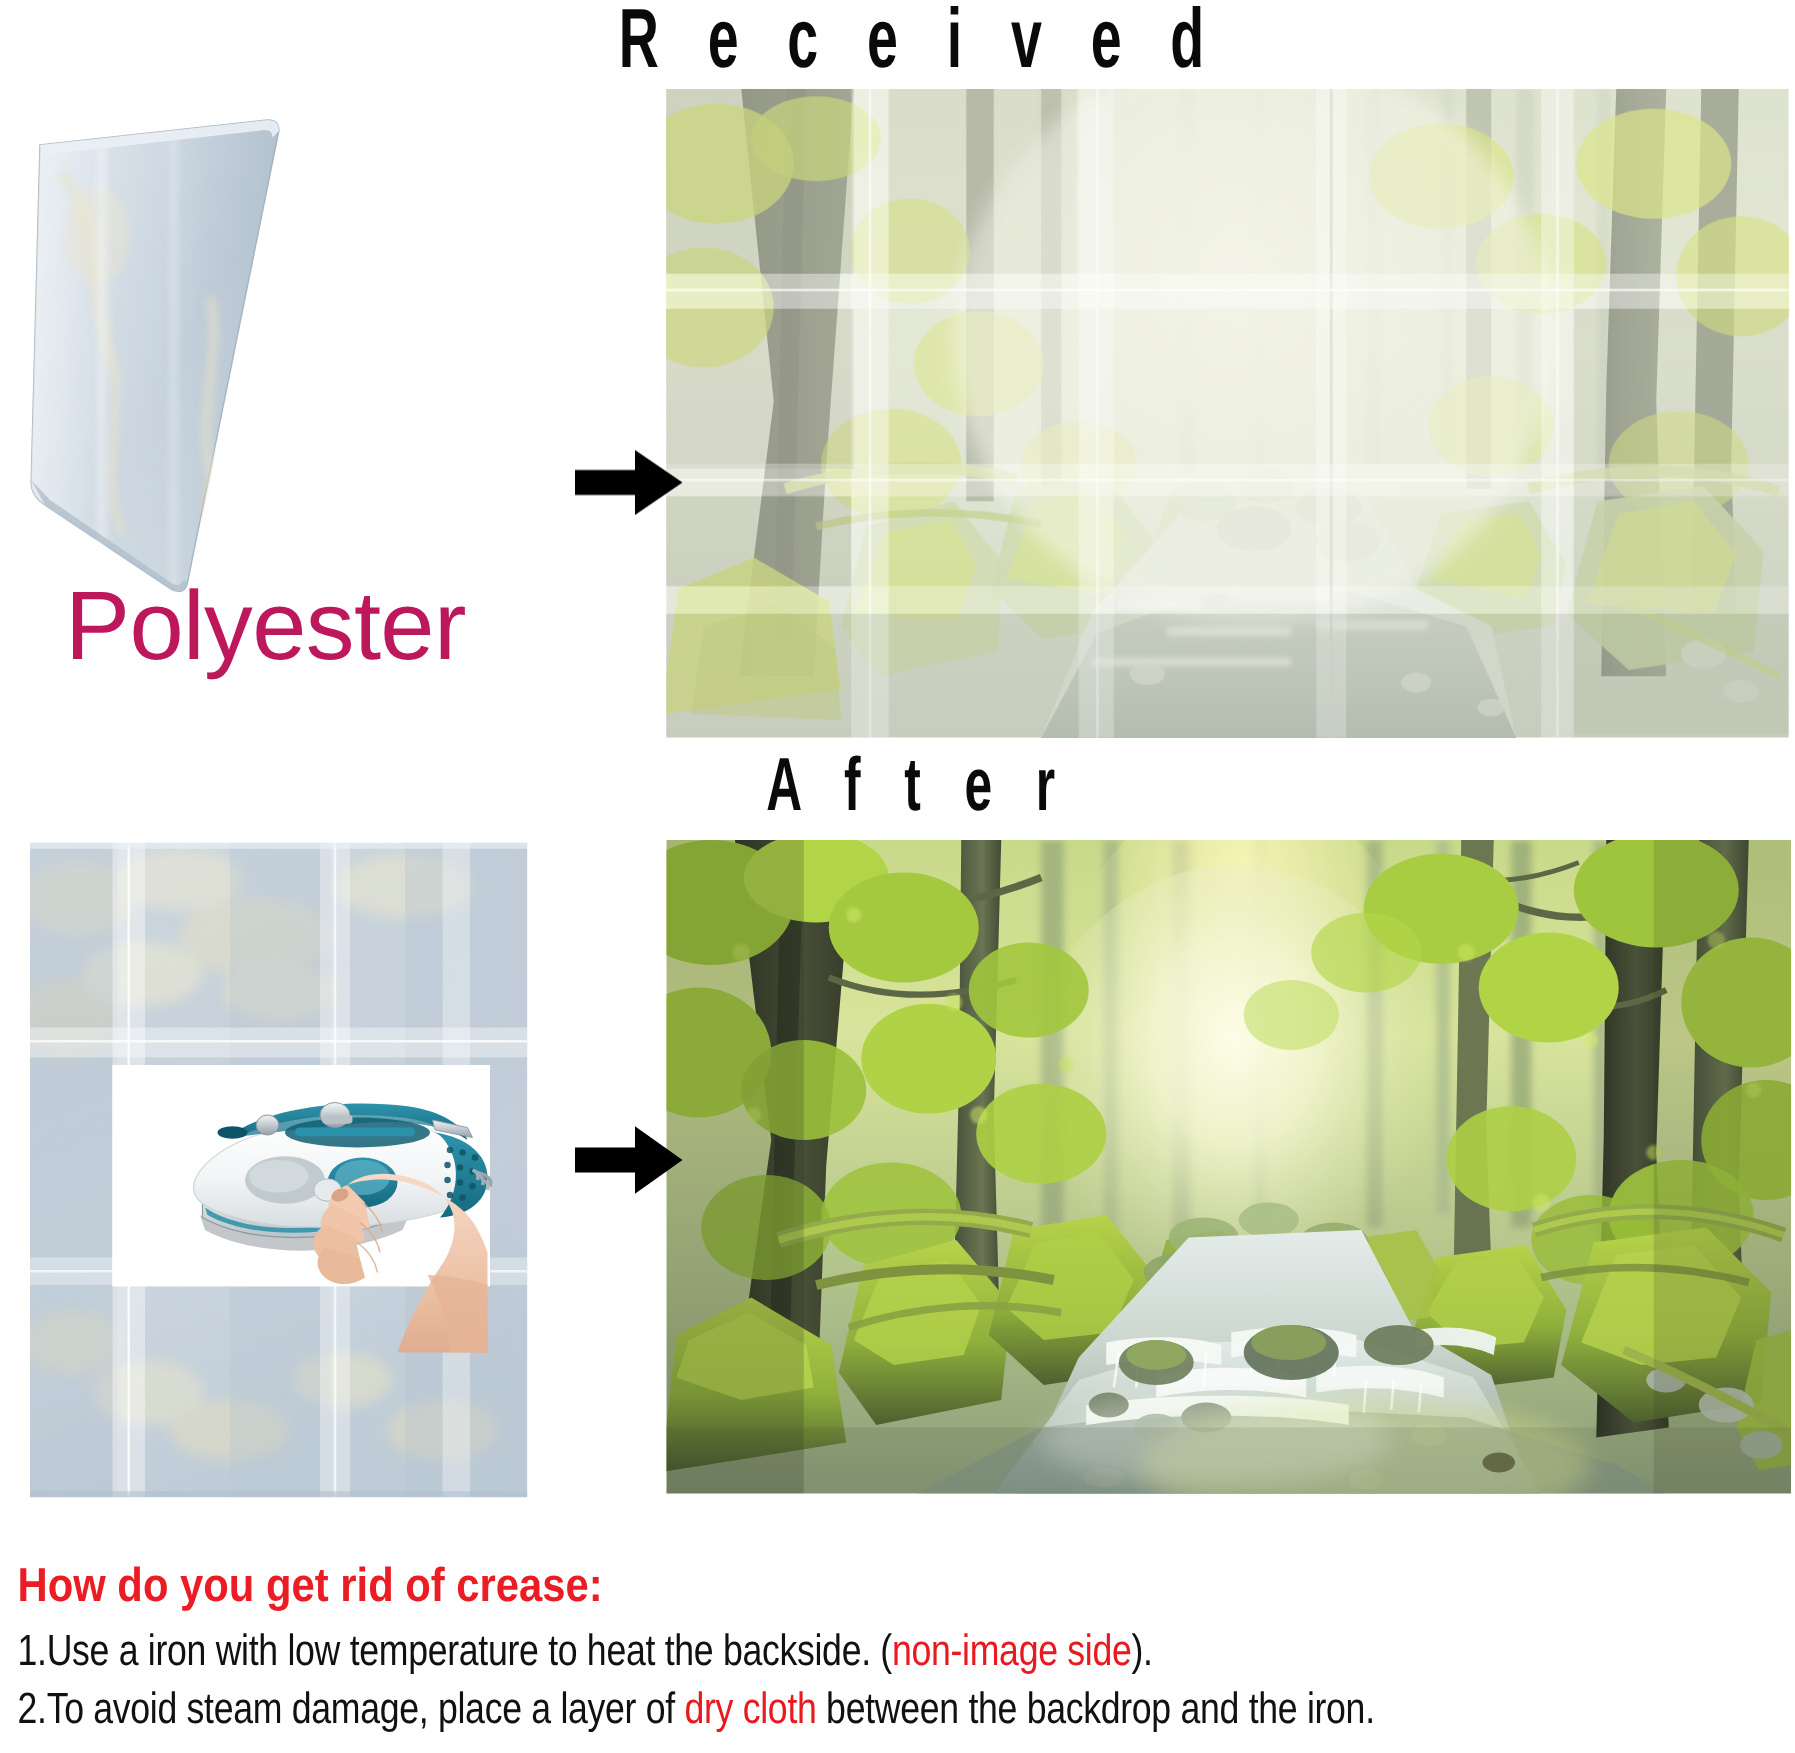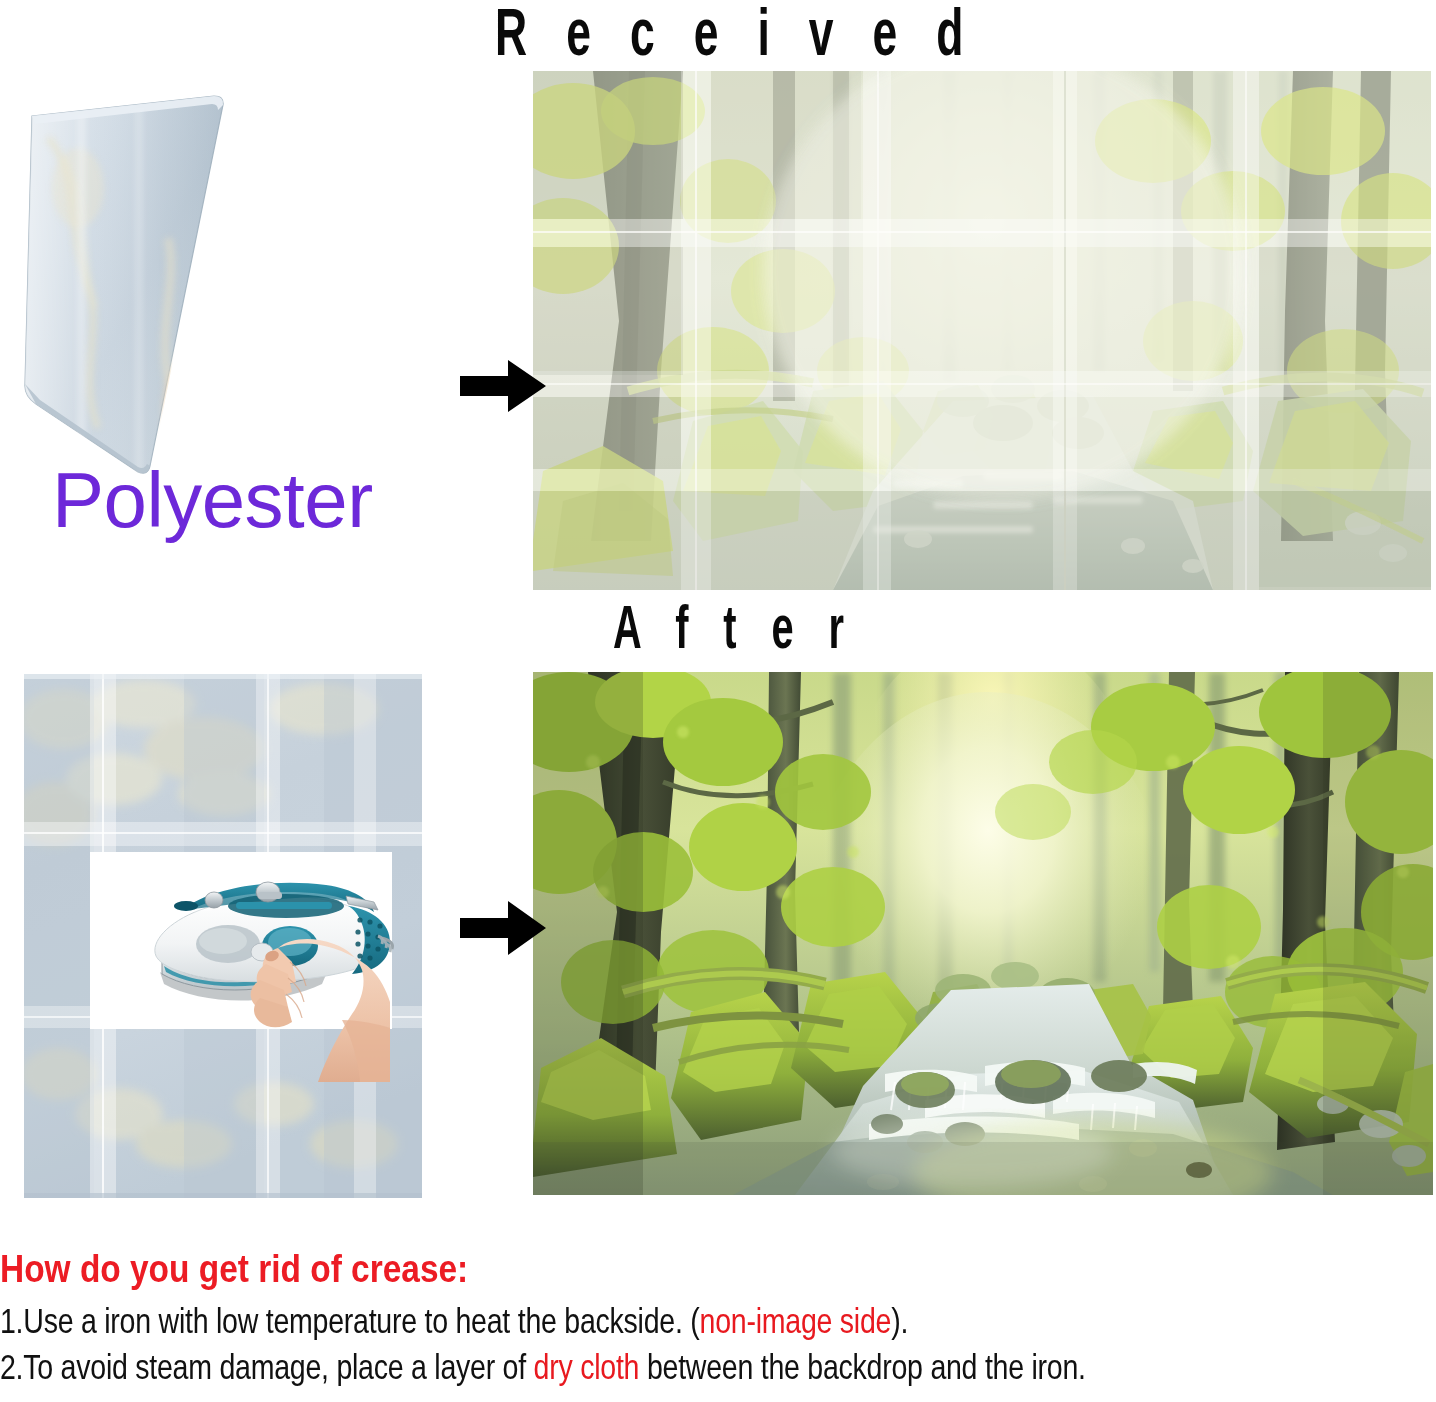--- a/index.html
+++ b/index.html
@@ -37,21 +37,21 @@
     font-size: 51px;
   }
 
   
   #polyester-label {
     position: absolute;
     left: 52px;
     top: 455px;
     font-size: 78px;
     font-weight: normal;
-    color: #6d28d9;
+    color: #be185d;
     font-family: "Liberation Sans", sans-serif;
     letter-spacing: -0.5px;
     z-index: 6;
   }
 
   
   .arrow {
     position: absolute;
     z-index: 4;
   }
@@ -110,21 +110,21 @@
     height: 177px;
     background: #ffffff;
     z-index: 5;
     overflow: visible;
   }
   #iron-photo svg { display: block; width: 302px; height: 230px; overflow: visible; }
 
   
   #instructions {
     position: absolute;
-    left: 0;
+    left: 14px;
     top: 1248px;
     width: 1420px;
     z-index: 7;
   }
   #crease-heading {
     font-size: 38px;
     font-weight: bold;
     color: #ec1c24;
     font-family: "Liberation Sans", sans-serif;
     transform: scaleX(0.88);

